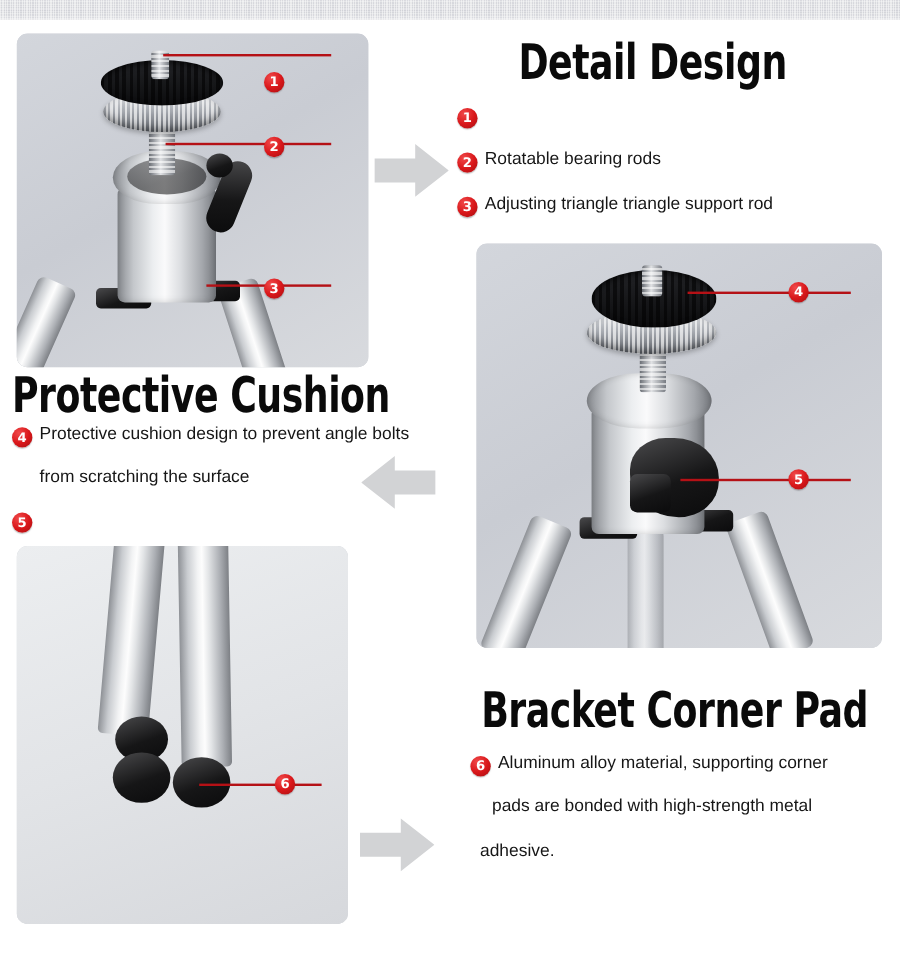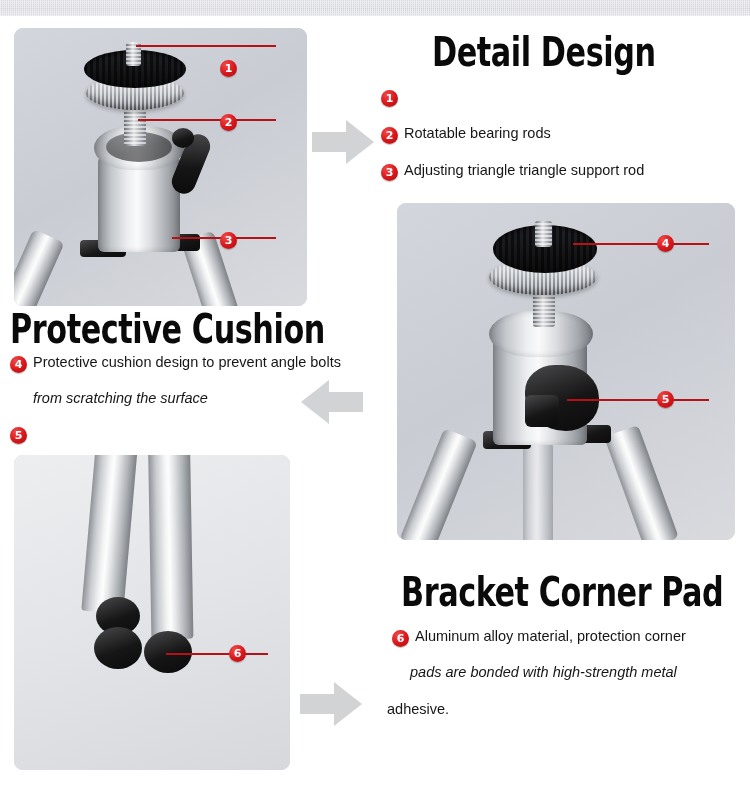--- a/index.html
+++ b/index.html
@@ -215,21 +215,21 @@
   </div>
   <div class="badge" style="left:657px; top:235px;">4</div>
   <div class="badge" style="left:657px; top:391px;">5</div>
 
   <h1 class="heading" style="left:10px; top:305px; font-size:41px;">Protective Cushion</h1>
 
   <div class="bullet-row" style="left:10px; top:354px;">
     <span class="badge">4</span>
     <span class="txt">Protective cushion design to prevent angle bolts</span>
   </div>
-  <div class="plain-row" style="left:33px; top:390px;font-style:italic;">from scratching the surface</div>
+  <div class="plain-row" style="left:33px; top:390px;">from scratching the surface</div>
   <div class="bullet-row" style="left:10px; top:425px;">
     <span class="badge">5</span>
   </div>
 
   <div class="arrow" style="left:301px; top:378px;">
     <svg width="62" height="48" viewBox="0 0 62 48">
       <polygon points="62,14 28,14 28,2 0,24 28,46 28,34 62,34" fill="#d2d3d5"></polygon>
     </svg>
   </div>
 
@@ -244,24 +244,24 @@
     <div class="blk" style="left:130px; top:176px; width:48px; height:42px;"></div>
 
     <div class="leader dark" style="left:152px; top:198px; width:102px;"></div>
   </div>
   <div class="badge" style="left:229px; top:645px;">6</div>
 
   <h1 class="heading" style="left:401px; top:568px; font-size:41px;">Bracket Corner Pad</h1>
 
   <div class="bullet-row" style="left:392px; top:628px;">
     <span class="badge">6</span>
-    <span class="txt">Aluminum alloy material, protection corner</span>
-  </div>
-  <div class="plain-row" style="left:410px; top:664px;font-style:italic;">pads are bonded with high-strength metal</div>
-  <div class="plain-row" style="left:387px; top:701px;">adhesive.</div>
+    <span class="txt">Aluminum alloy material, supporting corner</span>
+  </div>
+  <div class="plain-row" style="left:410px; top:664px;">pads are bonded with high-strength metal</div>
+  <div class="plain-row" style="left:400px; top:701px;">adhesive.</div>
 
   <div class="arrow" style="left:300px; top:680px;">
     <svg width="62" height="48" viewBox="0 0 62 48">
       <polygon points="0,14 34,14 34,2 62,24 34,46 34,34 0,34" fill="#d2d3d5"></polygon>
     </svg>
   </div>
 
 </div>
 
 </body></html>

